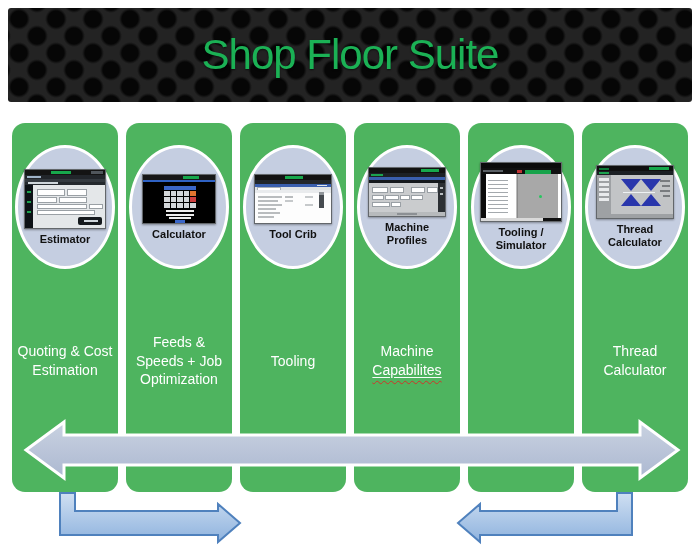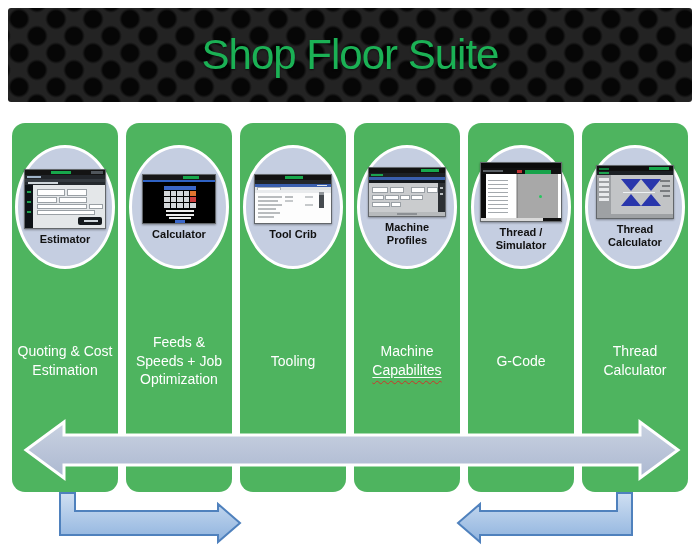--- a/index.html
+++ b/index.html
@@ -208,23 +208,22 @@
           <div style="left:44px;top:6.5px;width:26px;height:4px;background:#16a34a"></div>
           <div style="left:36px;top:7px;width:5px;height:3px;background:#c03333"></div>
           <div style="left:2px;top:7px;width:20px;height:2px;background:#5a6065"></div>
           <div style="left:0;top:11px;bottom:3px;width:5px;background:#0b0b0b"></div>
           <div style="left:5px;top:11px;width:31px;bottom:3px;background:repeating-linear-gradient(to bottom,#ffffff 0 3px,#a4a9ad 3px 4px) content-box #ffffff;box-sizing:border-box;padding:3px 8px 3px 2px;border-right:1px solid #bbb"></div>
           <div style="left:36px;right:3px;top:11px;bottom:3px;background:#a8a8a8;border-left:1px solid #8a8a8a"></div>
           <div style="left:58px;top:32px;width:3px;height:3px;background:#25c75e;border-radius:50%"></div>
           <div style="left:0;bottom:0;right:0;height:3px;background:#d9d9d9"></div>
           <div style="right:0;bottom:0;width:18px;height:3px;background:#111"></div>
         </div>
-        <div class="oval-label">Thread / Simulator</div>
-      </div>
-      <div class="col-text">G-Code</div>
+        <div class="oval-label">Tooling / Simulator</div>
+      </div>
     </div>
 
     <div class="col">
       <div class="oval">
         <div class="thumb t-th">
           <div style="left:0;top:0;right:0;height:5px;background:#0f0f0f"></div>
           <div style="right:4px;top:1px;width:20px;height:3px;background:#17a84c"></div>
           <div style="left:2px;top:1.5px;width:10px;height:2px;background:#0e7a37"></div>
           <div style="left:0;top:5px;right:0;height:4px;background:#1b1f23"></div>
           <div style="left:2px;top:6px;width:10px;height:2px;background:#1ca24f"></div>

